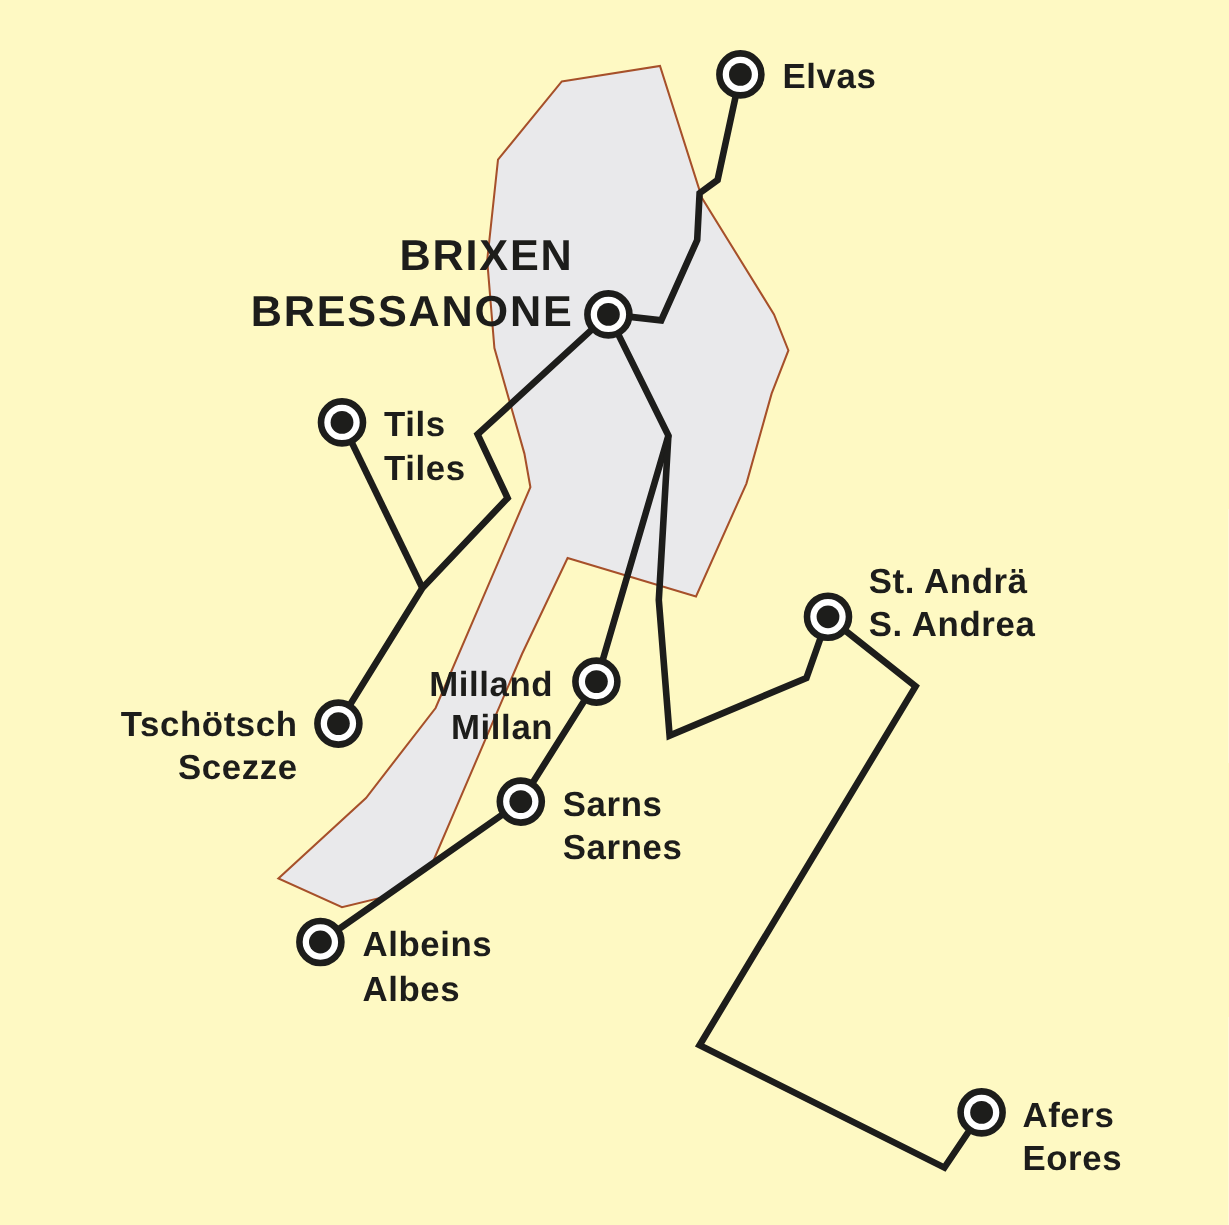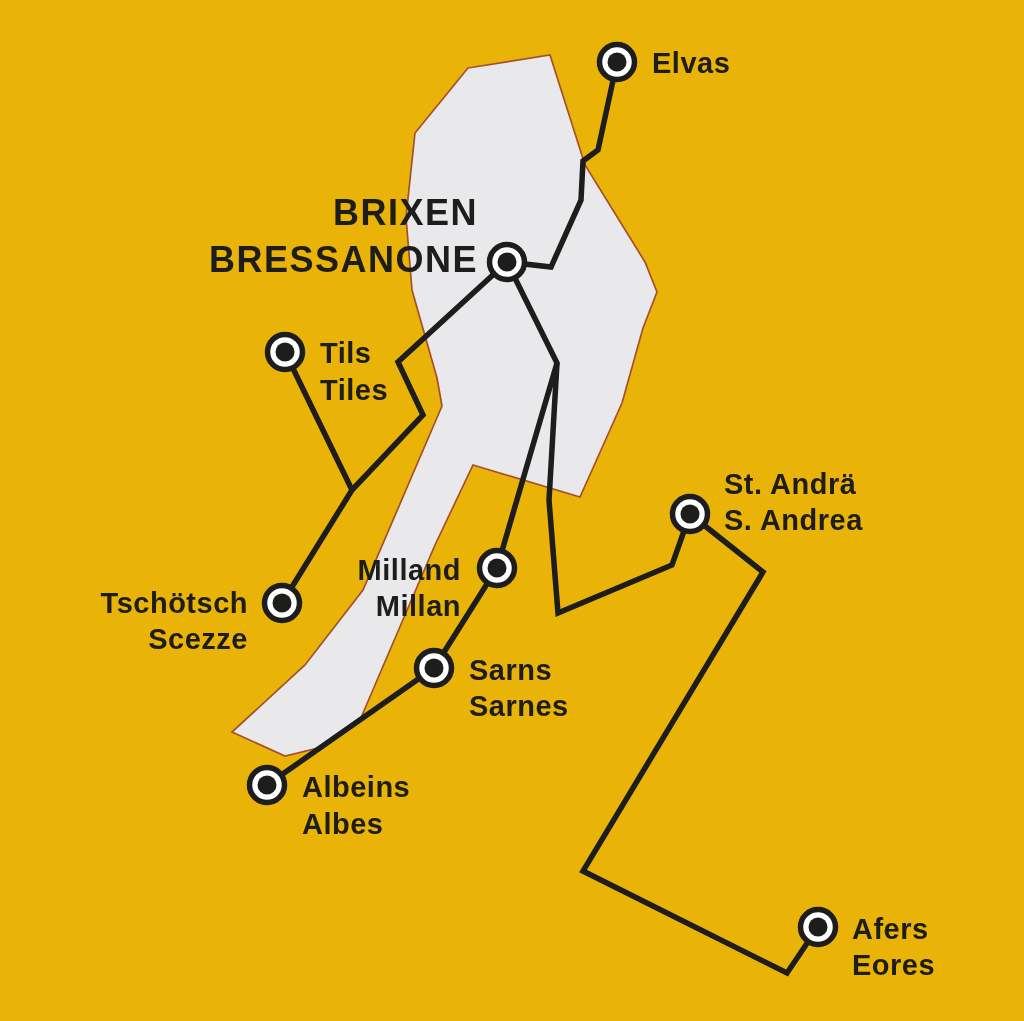--- a/index.html
+++ b/index.html
@@ -4,21 +4,21 @@
 <style>
   html, body {
     margin: 0;
     padding: 0;
     background: #ffffff;
   }
   .map-stage {
     position: relative;
     width: 1024px;
     height: 1021px;
-    background: #eab308;
+    background: #fef9c3;
     overflow: hidden;
   }
   .map-label {
     font-family: "Liberation Sans", sans-serif;
     font-weight: bold;
     font-size: 29px;
     letter-spacing: 0.5px;
     fill: #1d1d1b;
   }
   .map-label-big {

